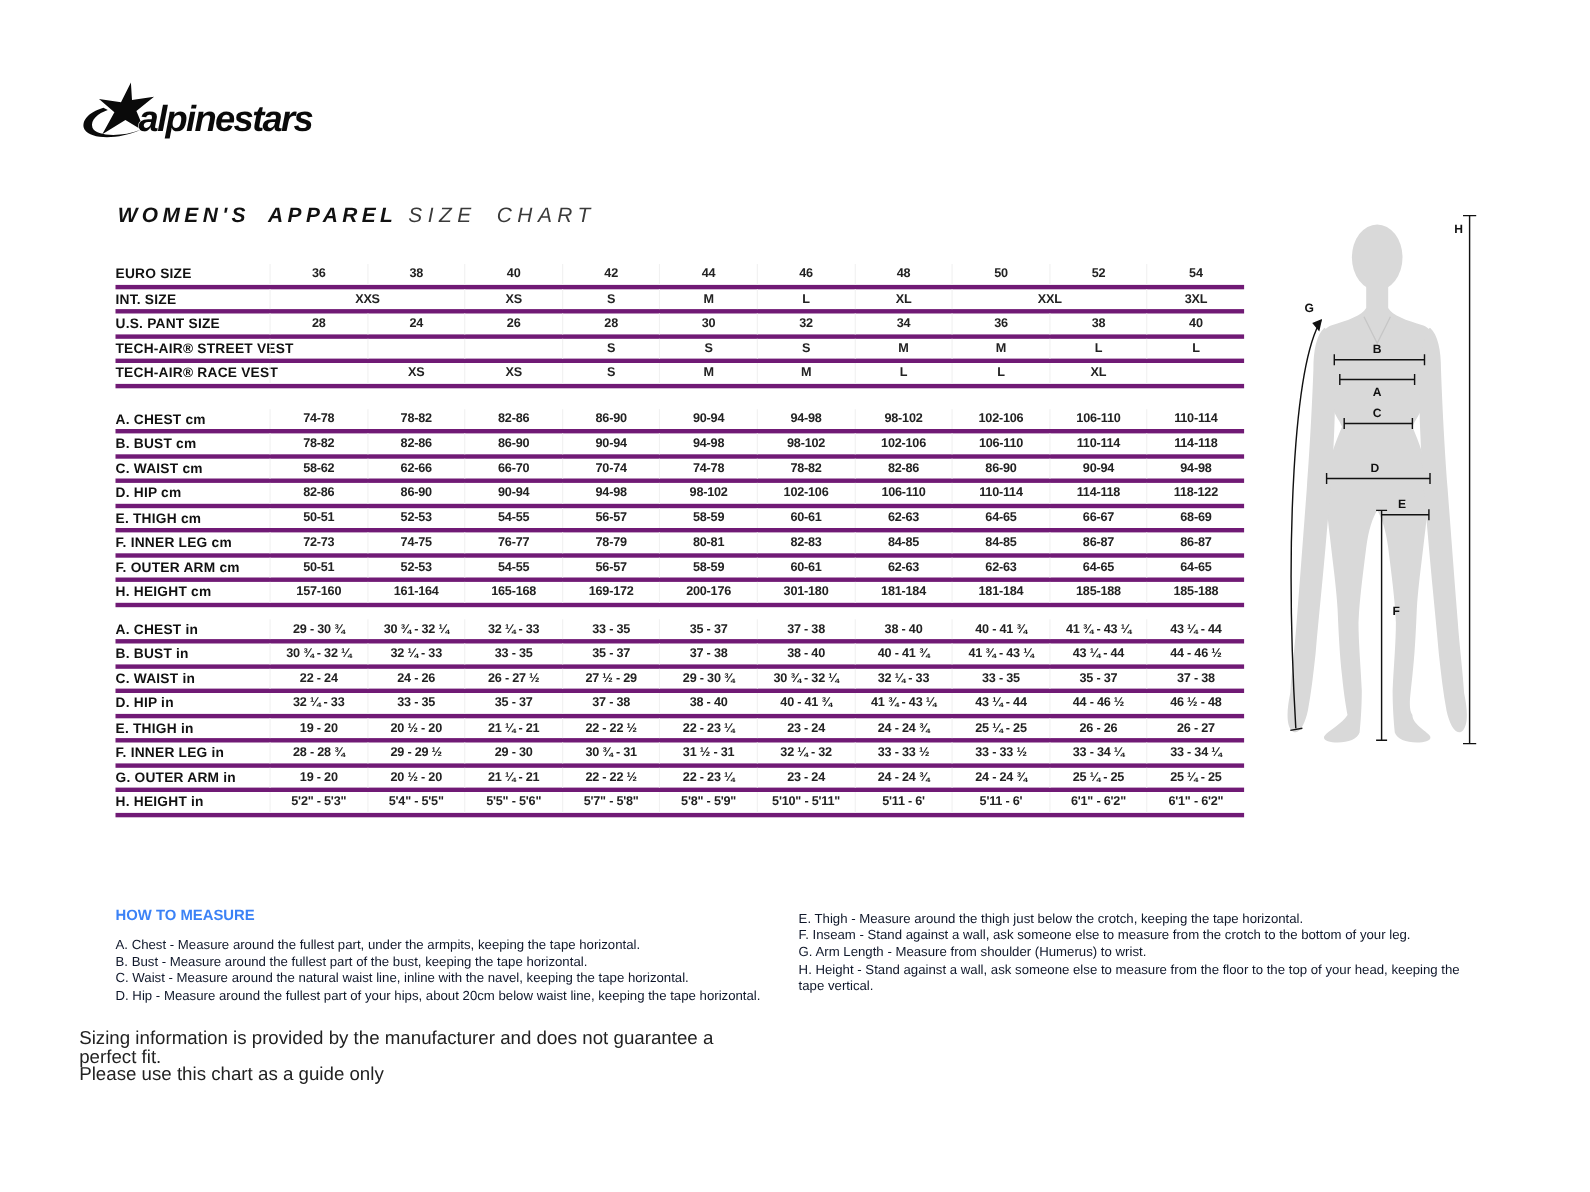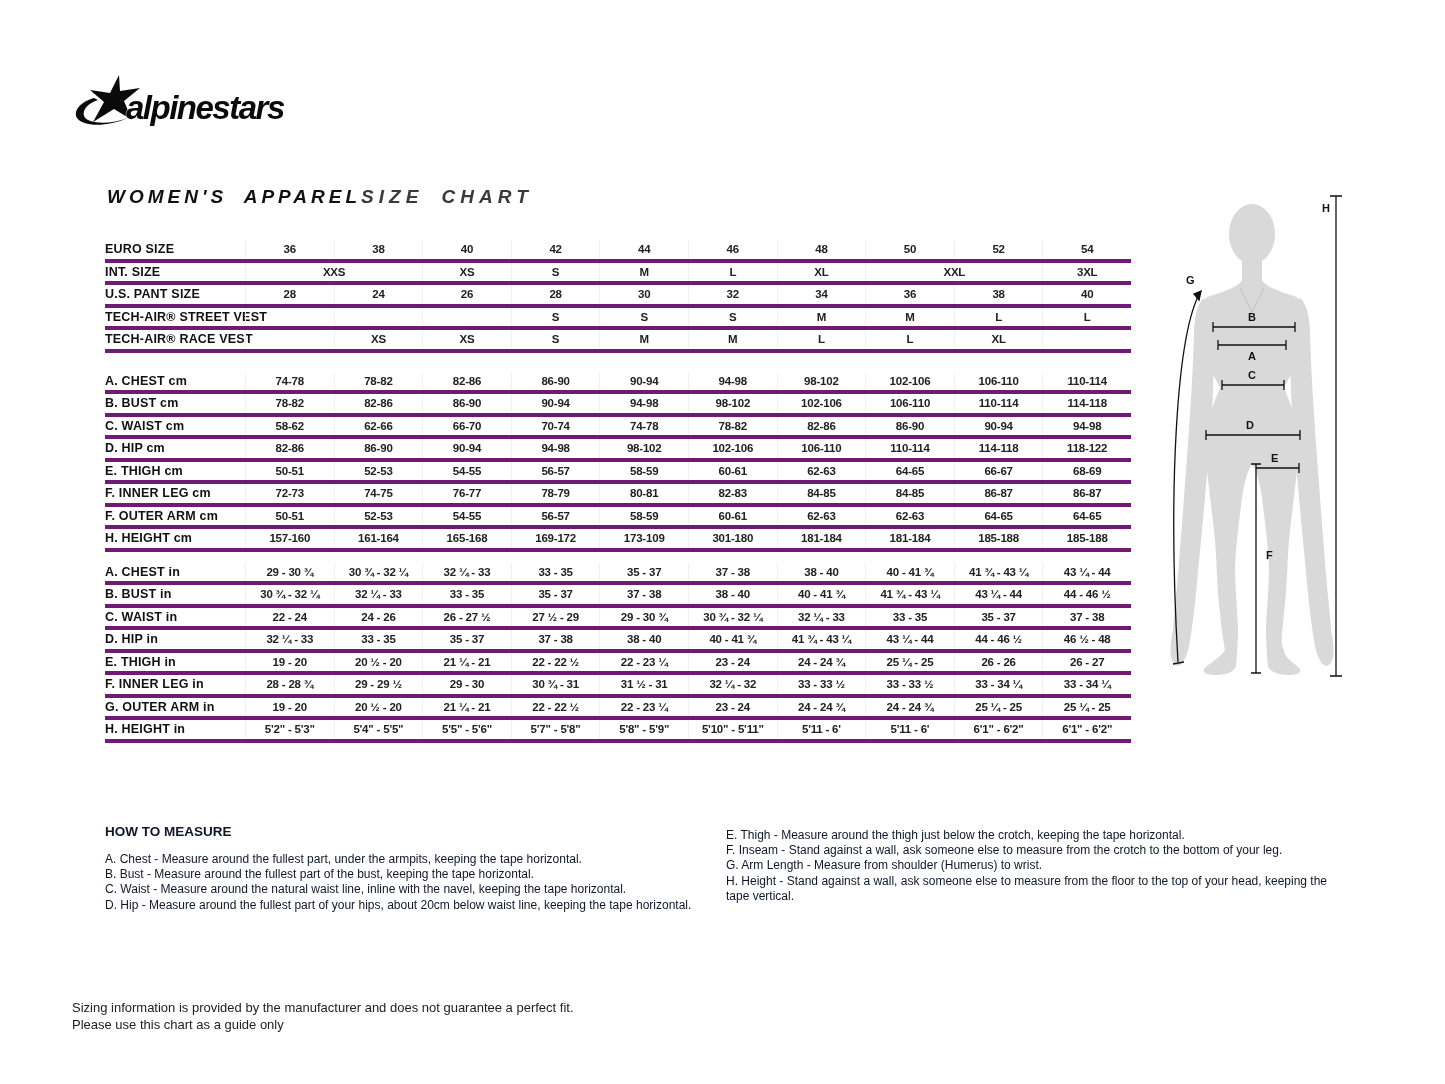--- a/index.html
+++ b/index.html
@@ -6,21 +6,21 @@
   body{width:1445px;height:1084px;position:relative;overflow:hidden;
        font-family:"Liberation Sans",sans-serif;color:#1a1a1a;}
   .abs{position:absolute;}
 
   
   #logo{left:72px;top:74px;width:255px;height:62px;}
 
   
   #title{left:107px;top:186px;white-space:nowrap;font-style:italic;}
   #title .t-main{font-size:19px;font-weight:800;letter-spacing:4px;word-spacing:8px;color:#111;}
-  #title .t-sub{font-size:19px;font-weight:700;letter-spacing:5px;word-spacing:8px;color:#3a3a3a;}
+  #title .t-sub{font-size:19px;font-weight:400;letter-spacing:5px;word-spacing:8px;color:#3a3a3a;margin-left:10px;}
 
   
   #size-table{left:105px;top:240px;width:1026px;}
   .tbl-section{margin:0;}
   .sec-cm{margin-top:19px;}
   .sec-in{margin-top:11px;}
   .tbl-row{display:grid;grid-template-columns:140px repeat(10,1fr);
            height:22.5px;box-sizing:border-box;border-bottom:4px solid #701a75;}
   .tbl-label{display:flex;align-items:center;font-size:12.5px;font-weight:800;
              letter-spacing:.2px;color:#111;white-space:nowrap;}
@@ -29,26 +29,26 @@
             border-left:1px solid #f1f1f1;white-space:nowrap;}
 
   
   #diagram{left:1158px;top:192px;width:210px;height:500px;}
   #diagram text{font-family:"Liberation Sans",sans-serif;font-size:11px;font-weight:700;fill:#111;}
   .body-fill{fill:#d9d9d9;}
   .meas{stroke:#111;stroke-width:1.3;fill:none;}
 
   
   #howto-left{left:105px;top:824px;width:600px;}
-  #howto-heading{font-size:13.5px;font-weight:800;color:#0f172a;margin:0 0 13px 0;}
+  #howto-heading{font-size:13.5px;font-weight:800;color:#3b82f6;margin:0 0 13px 0;}
   .howto-item{font-size:12px;line-height:15.2px;color:#0f172a;}
   #howto-right{left:726px;top:828px;width:616px;}
 
   
-  #footer{left:72px;top:1000px;width:600px;font-size:13px;line-height:16.5px;color:#222;}
+  #footer{left:72px;top:936px;width:600px;font-size:17px;line-height:16.5px;color:#222;}
 </style>
 </head>
 <body>
 
 <div class="abs" id="logo">
   <svg width="255" height="62" viewBox="0 0 255 62">
     <g fill="#0a0a0a">
       <path d="M47 1 L38 19 L18 16 L32 28 L21 48 L42 35 L60 46 L52 27 L68 14 L48 17 Z"></path>
       <path d="M22 24 C8 28 1 37 5 44 C11 53 36 53 56 44 C38 51 15 50 12 42 C10 35 17 29 26 26 Z"></path>
     </g>
@@ -219,21 +219,21 @@
         <div class="tbl-cell">62-63</div>
         <div class="tbl-cell">64-65</div>
         <div class="tbl-cell">64-65</div>
       </div>
       <div class="tbl-row">
         <div class="tbl-label">H. HEIGHT cm</div>
         <div class="tbl-cell">157-160</div>
         <div class="tbl-cell">161-164</div>
         <div class="tbl-cell">165-168</div>
         <div class="tbl-cell">169-172</div>
-        <div class="tbl-cell">173-109</div>
+        <div class="tbl-cell">200-176</div>
         <div class="tbl-cell">301-180</div>
         <div class="tbl-cell">181-184</div>
         <div class="tbl-cell">181-184</div>
         <div class="tbl-cell">185-188</div>
         <div class="tbl-cell">185-188</div>
       </div>
     </div>
     <div class="tbl-section sec-in">
       <div class="tbl-row">
         <div class="tbl-label">A. CHEST in</div>

